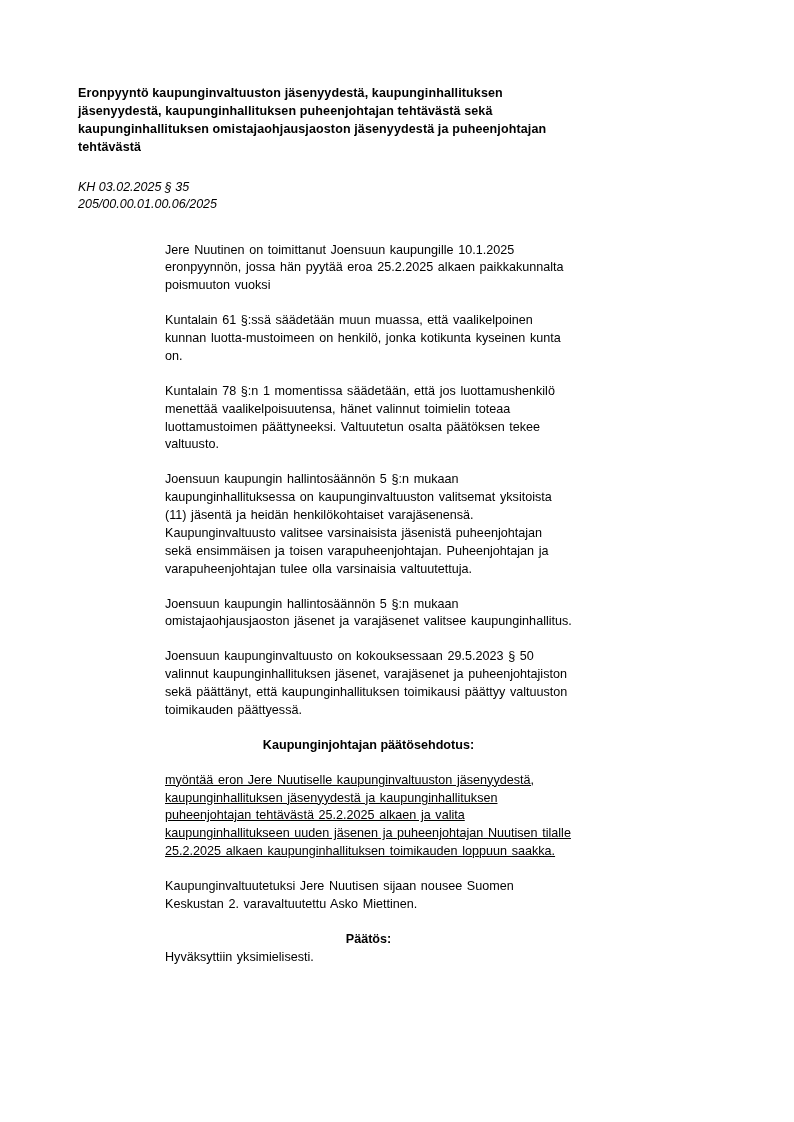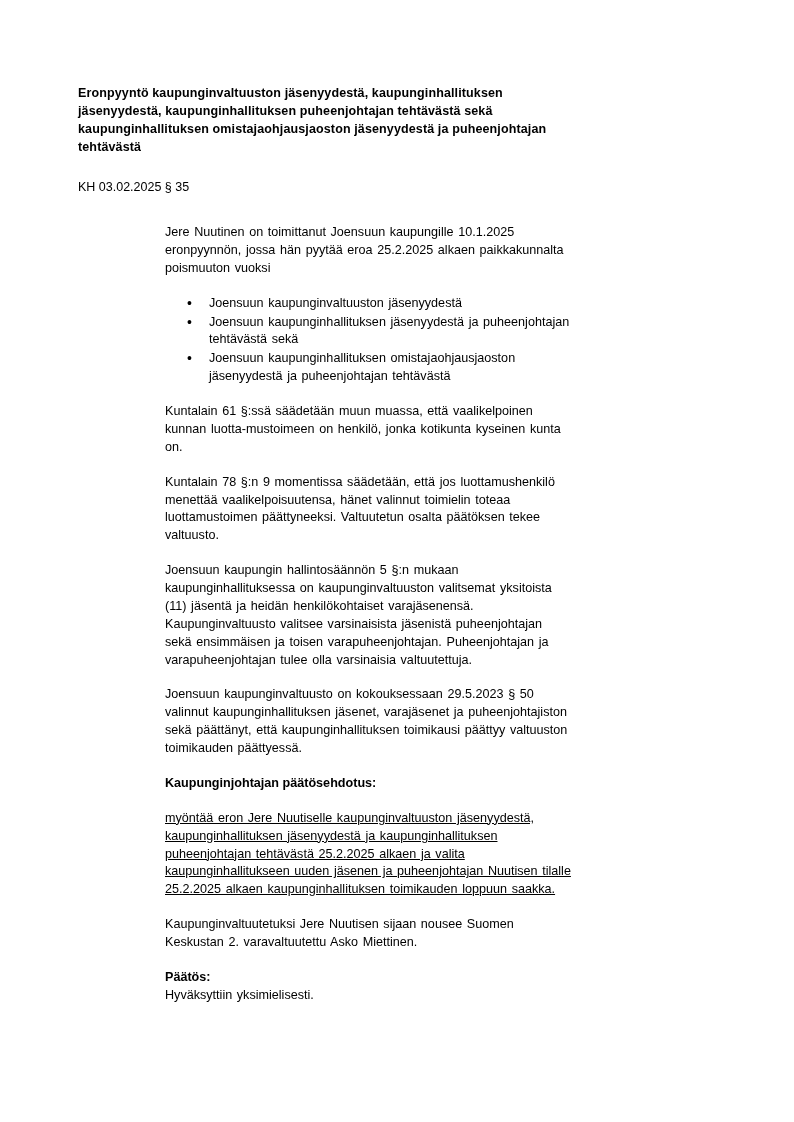--- a/index.html
+++ b/index.html
@@ -29,20 +29,21 @@
     margin: 0 0 0 0;
     letter-spacing: 0.01em;
   }
   .meta {
     margin-top: 22px;
     font-size: 12.5px;
     line-height: 1.4;
   }
   .meta div {
     white-space: pre;
+    font-style: italic;
   }
   .body-block {
     margin-left: 87px;
     margin-top: 28px;
   }
   .para {
     font-size: 12.6px;
     line-height: 1.42;
     margin: 0 0 17px 0;
     max-width: 585px;
@@ -70,50 +71,48 @@
     position: absolute;
     left: 22px;
     top: -1px;
     font-size: 14px;
   }
   .strong-head {
     font-weight: bold;
     font-size: 12.6px;
     line-height: 1.42;
     margin: 0;
+    text-align: center;
   }
   .gap-before {
     margin-top: 17px;
     text-decoration: underline;
   }
 </style>
 </head>
 <body>
 
 <div class="page">
 
   <h1 class="doc-title">Eronpyyntö kaupunginvaltuuston jäsenyydestä, kaupunginhallituksen jäsenyydestä, kaupunginhallituksen puheenjohtajan tehtävästä sekä kaupunginhallituksen omistajaohjausjaoston jäsenyydestä ja puheenjohtajan tehtävästä</h1>
 
   <div class="meta">
     <div>KH 03.02.2025 § 35</div>
+    <div>205/00.00.01.00.06/2025</div>
   </div>
 
   <div class="body-block">
 
     <p class="para">Jere Nuutinen on toimittanut Joensuun kaupungille 10.1.2025 eronpyynnön, jossa hän pyytää eroa 25.2.2025 alkaen paikkakunnalta poismuuton vuoksi</p>
 
-    <ul class="bullets">
-      <li>Joensuun kaupunginvaltuuston jäsenyydestä</li>
-      <li>Joensuun kaupunginhallituksen jäsenyydestä ja puheenjohtajan tehtävästä sekä</li>
-      <li>Joensuun kaupunginhallituksen omistajaohjausjaoston jäsenyydestä ja puheenjohtajan tehtävästä</li>
-    </ul>
 
     <p class="para">Kuntalain 61 §:ssä säädetään muun muassa, että vaalikelpoinen kunnan luotta-mustoimeen on henkilö, jonka kotikunta kyseinen kunta on.</p>
-    <p class="para">Kuntalain 78 §:n 9 momentissa säädetään, että jos luottamushenkilö menettää vaalikelpoisuutensa, hänet valinnut toimielin toteaa luottamustoimen päättyneeksi. Valtuutetun osalta päätöksen tekee valtuusto.</p>
+    <p class="para">Kuntalain 78 §:n 1 momentissa säädetään, että jos luottamushenkilö menettää vaalikelpoisuutensa, hänet valinnut toimielin toteaa luottamustoimen päättyneeksi. Valtuutetun osalta päätöksen tekee valtuusto.</p>
     <p class="para">Joensuun kaupungin hallintosäännön 5 §:n mukaan kaupunginhallituksessa on kaupunginvaltuuston valitsemat yksitoista (11) jäsentä ja heidän henkilökohtaiset varajäsenensä. Kaupunginvaltuusto valitsee varsinaisista jäsenistä puheenjohtajan sekä ensimmäisen ja toisen varapuheenjohtajan. Puheenjohtajan ja varapuheenjohtajan tulee olla varsinaisia valtuutettuja.</p>
+    <p class="para">Joensuun kaupungin hallintosäännön 5 §:n mukaan omistajaohjausjaoston jäsenet ja varajäsenet valitsee kaupunginhallitus.</p>
     <p class="para">Joensuun kaupunginvaltuusto on kokouksessaan 29.5.2023 § 50 valinnut kaupunginhallituksen jäsenet, varajäsenet ja puheenjohtajiston sekä päättänyt, että kaupunginhallituksen toimikausi päättyy valtuuston toimikauden päättyessä.</p>
 
     <p class="strong-head">Kaupunginjohtajan päätösehdotus:</p>
     <p class="para gap-before">myöntää eron Jere Nuutiselle kaupunginvaltuuston jäsenyydestä, kaupunginhallituksen jäsenyydestä ja kaupunginhallituksen puheenjohtajan tehtävästä 25.2.2025 alkaen ja valita kaupunginhallitukseen uuden jäsenen ja puheenjohtajan Nuutisen tilalle 25.2.2025 alkaen kaupunginhallituksen toimikauden loppuun saakka.</p>
     <p class="para">Kaupunginvaltuutetuksi Jere Nuutisen sijaan nousee Suomen Keskustan 2. varavaltuutettu Asko Miettinen.</p>
 
     <p class="strong-head">Päätös:</p>
     <p class="para">Hyväksyttiin yksimielisesti.</p>
 
   </div>

